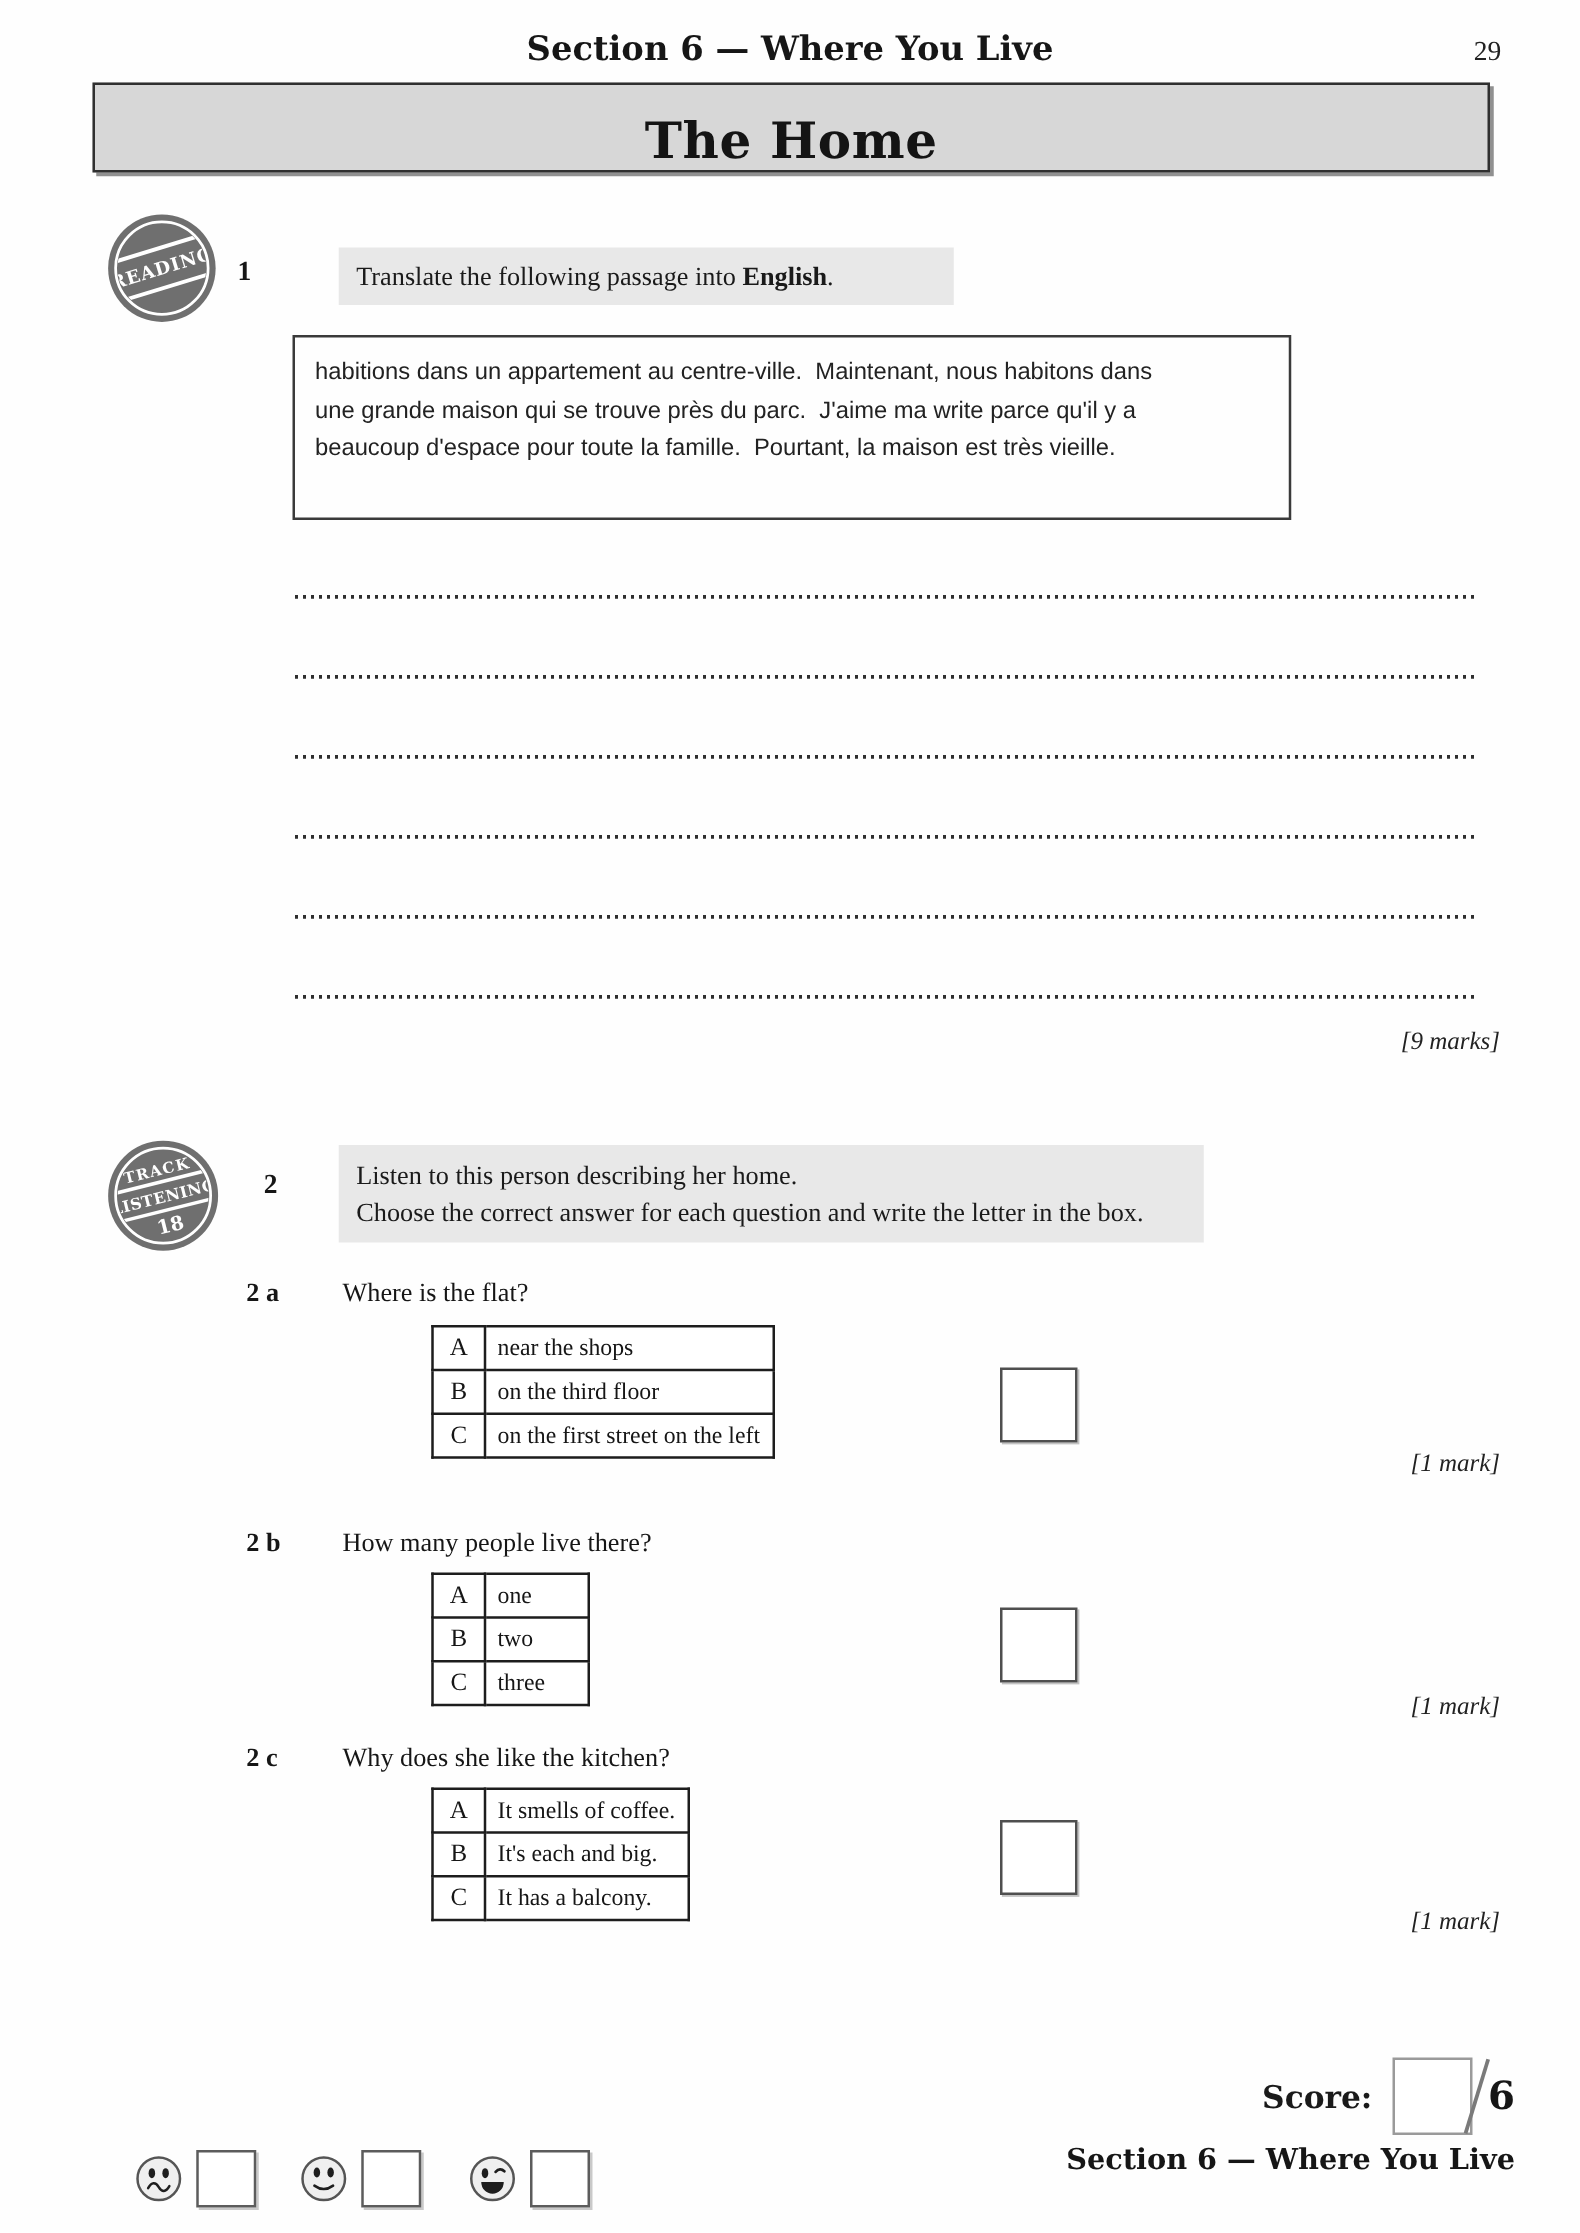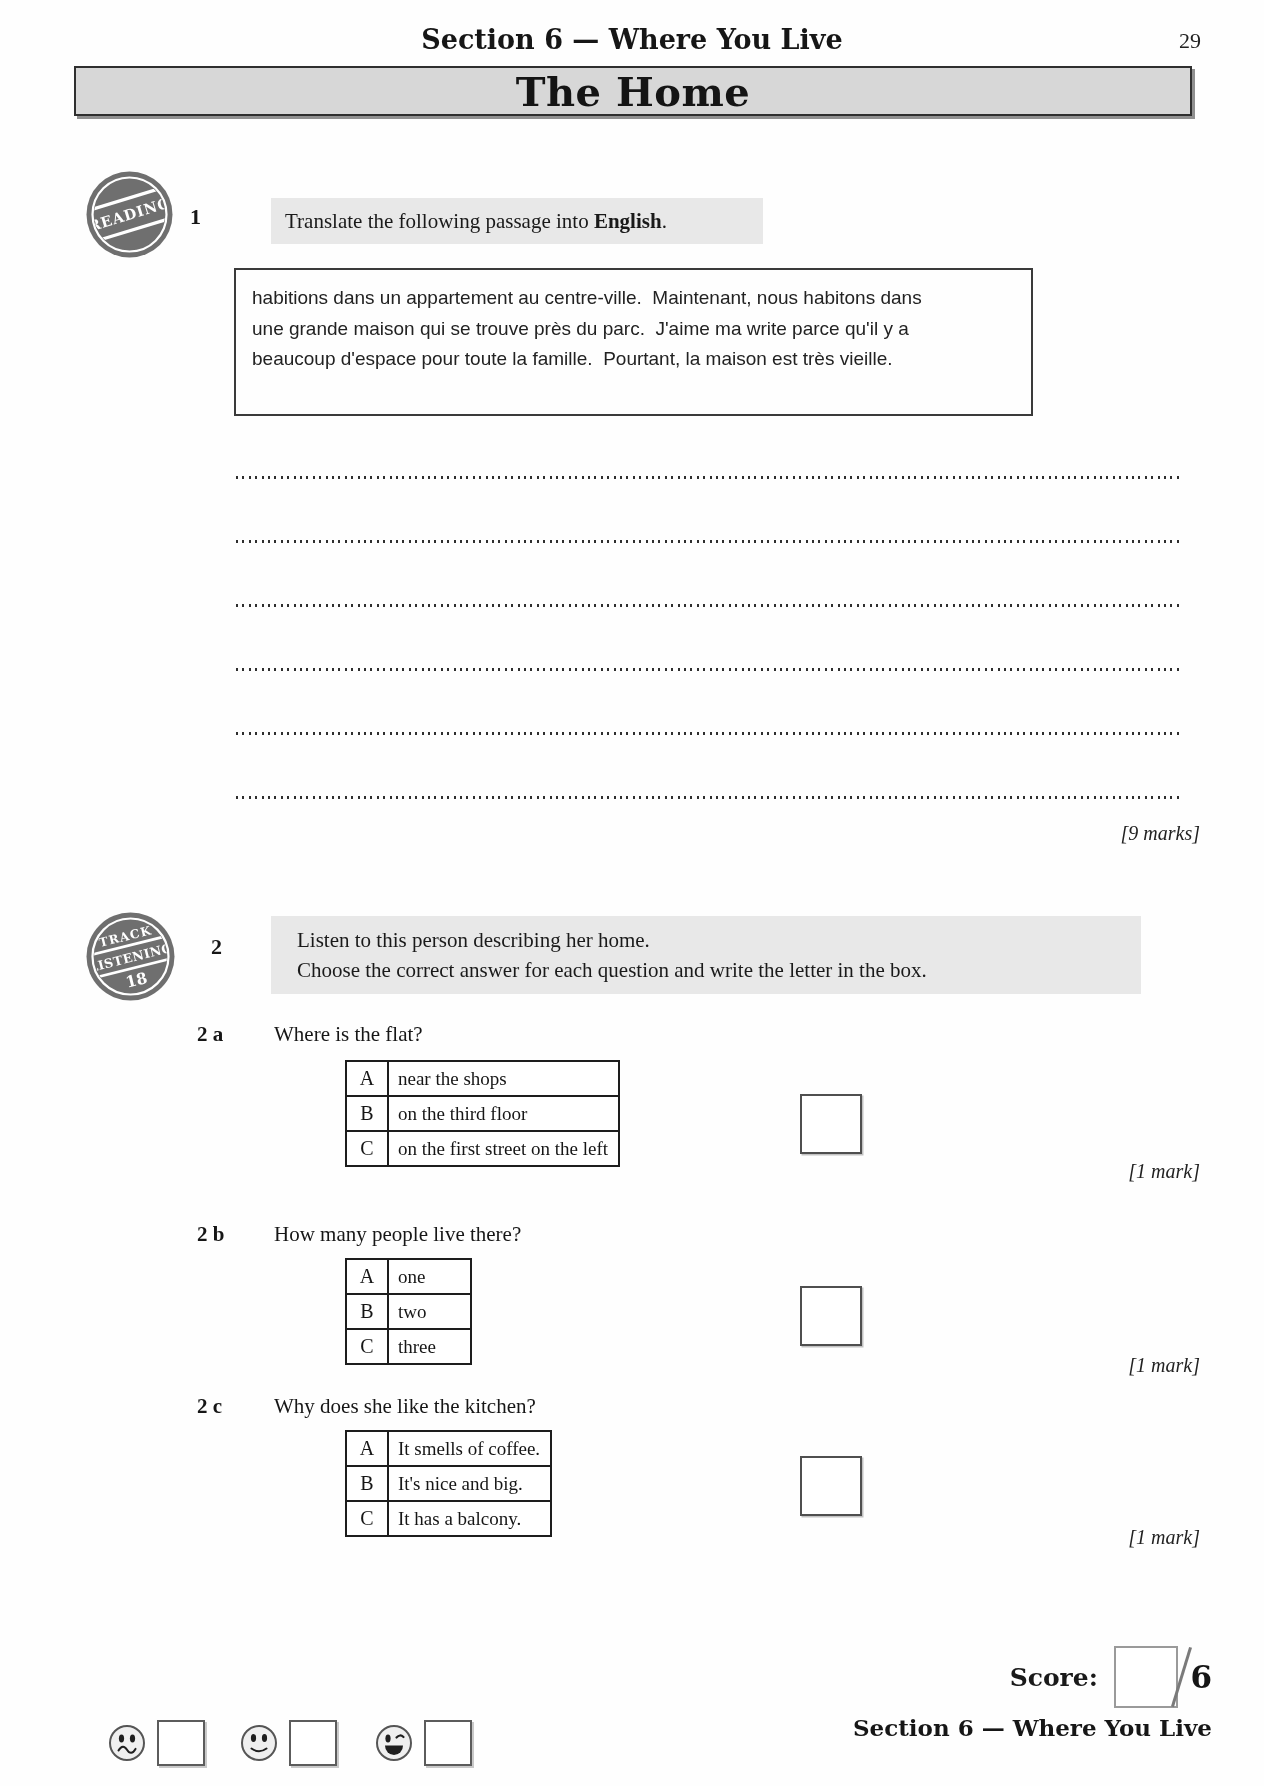--- a/index.html
+++ b/index.html
@@ -9,37 +9,37 @@
   }
   .abs{position:absolute;}
   
   .header-title{
     left:0;right:0;top:24px;text-align:center;
     font-family:"DejaVu Serif", serif;font-weight:bold;font-size:27px;color:#161616;
   }
   .page-number{right:63px;top:28px;font-size:22px;color:#222;}
   
   .title-bar{
-    left:74px;top:66px;width:1118px;height:50px;background:#d7d7d7;
+    left:74px;top:66px;width:1118px;height:72px;background:#d7d7d7;
     border:2px solid #2f2f2f;box-shadow:3px 3px 0 #909090;
-    display:flex;align-items:flex-start;justify-content:center;box-sizing:border-box;
+    display:flex;align-items:flex-end;justify-content:center;box-sizing:border-box;
   }
   .title-bar-text{
     font-family:"DejaVu Serif", serif;font-weight:bold;font-size:40px;color:#141414;letter-spacing:.5px;
   }
   
   .stamp{display:block;}
   .stamp text{font-family:"DejaVu Serif", serif;font-weight:bold;fill:#ffffff;}
   
   .q-number{font-weight:bold;font-size:22px;color:#161616;}
   .part-label{font-weight:bold;font-size:21px;color:#161616;}
   .q-text{font-size:21px;color:#161616;}
   .gray-box{background:#e8e8e8;box-sizing:border-box;margin-left:33px;}
   .instr1{left:238px;top:198px;width:492px;height:46px;display:flex;align-items:center;padding:0 14px;font-size:21px;}
-  .instr2{left:238px;top:916px;width:870px;height:78px;padding:9px 26px;font-size:21px;line-height:30px;}
+  .instr2{left:238px;top:916px;width:692px;height:78px;padding:9px 14px;font-size:21px;line-height:30px;}
   
   .passage-box{
     left:234px;top:268px;width:799px;height:148px;border:2px solid #3a3a3a;
     box-sizing:border-box;padding:13px 16px;
     font-family:"Liberation Sans", sans-serif;font-size:19px;line-height:30.5px;color:#222;
   }
   .passage-line{white-space:pre;}
   
   .answer-line{
     left:236px;width:944px;height:3px;
@@ -184,21 +184,21 @@
   <div class="abs part-label" style="left:197px;top:1394px">2 c</div>
   <div class="abs q-text" style="left:274px;top:1394px">Why does she like the kitchen?</div>
   <table class="options abs" style="left:345px;top:1430px">
     <tbody>
         <tr>
       <td class="letter">A</td>
       <td>It smells of coffee.</td>
     </tr>
     <tr>
       <td class="letter">B</td>
-      <td>It's nice and big.</td>
+      <td>It's each and big.</td>
     </tr>
     <tr>
       <td class="letter">C</td>
       <td>It has a balcony.</td>
     </tr>
   </tbody>
     </table>
   <div class="abs answer-box" style="left:800px;top:1456px"></div>
   <div class="abs marks" style="top:1526px">[1 mark]</div>
 

